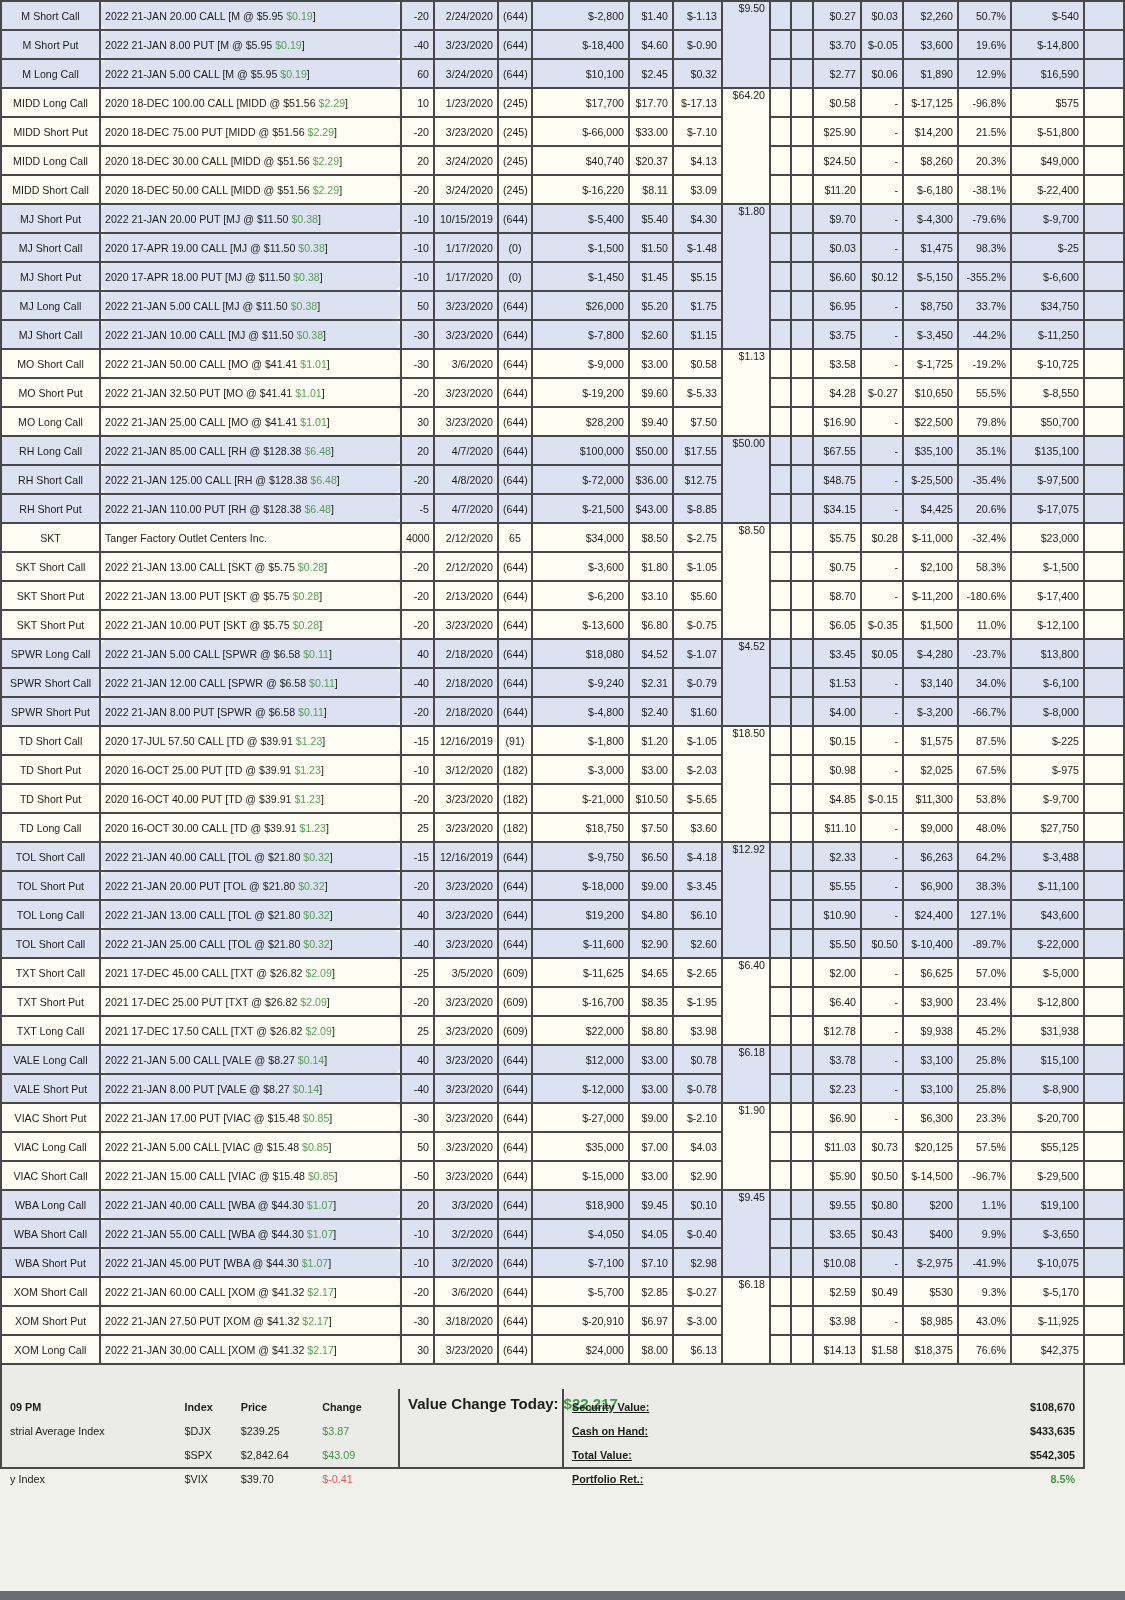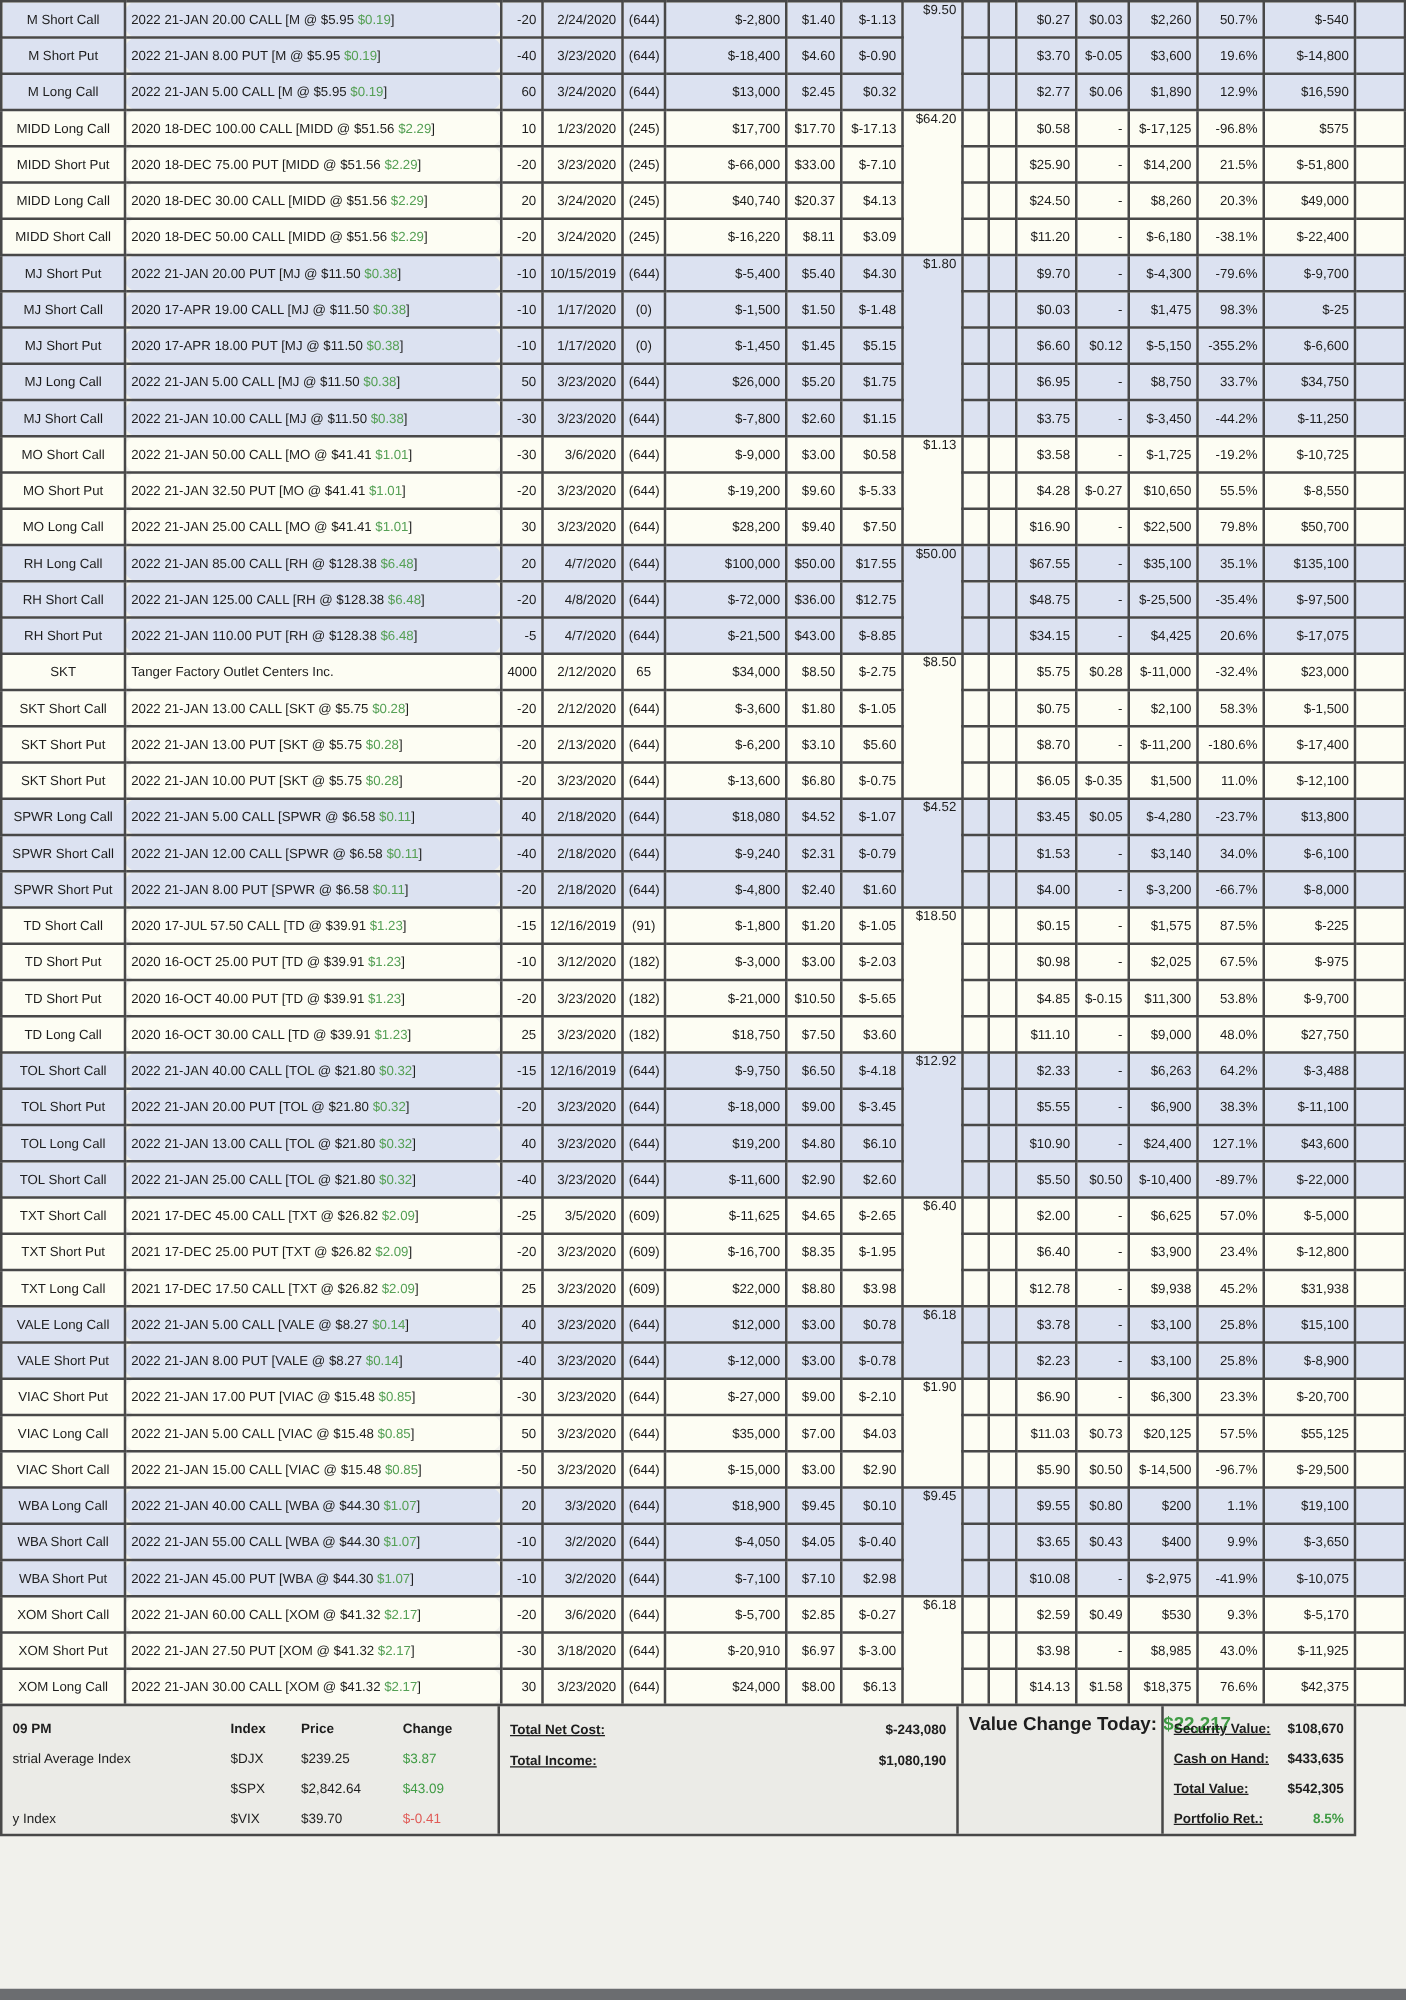--- a/index.html
+++ b/index.html
@@ -25,21 +25,21 @@
   .c-ref{text-align:right;vertical-align:top;padding-top:8px;font-size:10.8px;}
   .neg{color:#e05a56;}
   .pos{color:#3f9b44;}
   .dash{color:#93af93;text-align:right;}
   
   .footer{
     display:flex;width:1085px;margin-top:-2px;height:106px;
     border:2px solid #484848;background:#ebebe7;box-sizing:border-box;
     font-size:10.8px;
   }
-  .fsec{box-sizing:border-box;border-right:2px solid #484848;padding:6px 8px 17px 8px;}
+  .fsec{box-sizing:border-box;border-right:2px solid #484848;padding:6px 8px 17px 8px;margin-top:24px;}
   .fsec.fd{border-right:none;}
   .fa{width:398px;}
   .fb{width:367px;}
   .fc{width:164px;}
   .fd{flex:1;}
   .b{font-weight:bold;}
   .u{text-decoration:underline;}
   .fa .row{display:flex;align-items:center;height:24px;}
   .fa .lab{width:180px;overflow:hidden;white-space:nowrap;}
   .fa .idx{width:58px;}
@@ -111,21 +111,21 @@
         <td class="c-num pos">19.6%</td>
         <td class="c-num">$-14,800</td>
         <td class="c-sp"></td>
       </tr>
       <tr class="g-lav">
         <td class="c-name">M Long Call</td>
         <td class="c-desc"><span>2022 21-JAN 5.00 CALL [M @ $5.95 </span><span class="desc-price">$0.19</span><span>]</span></td>
         <td class="c-num">60</td>
         <td class="c-num c-date">3/24/2020</td>
         <td class="c-days">(644)</td>
-        <td class="c-num">$13,000</td>
+        <td class="c-num">$10,100</td>
         <td class="c-num">$2.45</td>
         <td class="c-num pos">$0.32</td>
         <td class="c-sp"></td>
         <td class="c-sp"></td>
         <td class="c-num">$2.77</td>
         <td class="c-num pos">$0.06</td>
         <td class="c-num pos">$1,890</td>
         <td class="c-num pos">12.9%</td>
         <td class="c-num">$16,590</td>
         <td class="c-sp"></td>
@@ -956,30 +956,20 @@
       <span class="lab"></span>
       <span class="idx">$SPX</span>
       <span class="prc">$2,842.64</span>
       <span class="chg pos">$43.09</span>
     </div>
     <div class="row">
       <span class="lab">y Index</span>
       <span class="idx">$VIX</span>
       <span class="prc">$39.70</span>
       <span class="chg neg">$-0.41</span>
-    </div>
-  </div>
-  <div class="fsec fb">
-    <div class="row">
-      <span class="b u">Total Net Cost:</span>
-      <span class="b">$-243,080</span>
-    </div>
-    <div class="row">
-      <span class="b u">Total Income:</span>
-      <span class="b">$1,080,190</span>
     </div>
   </div>
   <div class="fsec fc">
     <div class="row">
       <span class="b">Value Change Today:</span>
       <span class="b pos val">$22,217</span>
     </div>
   </div>
   <div class="fsec fd">
     <div class="row">

